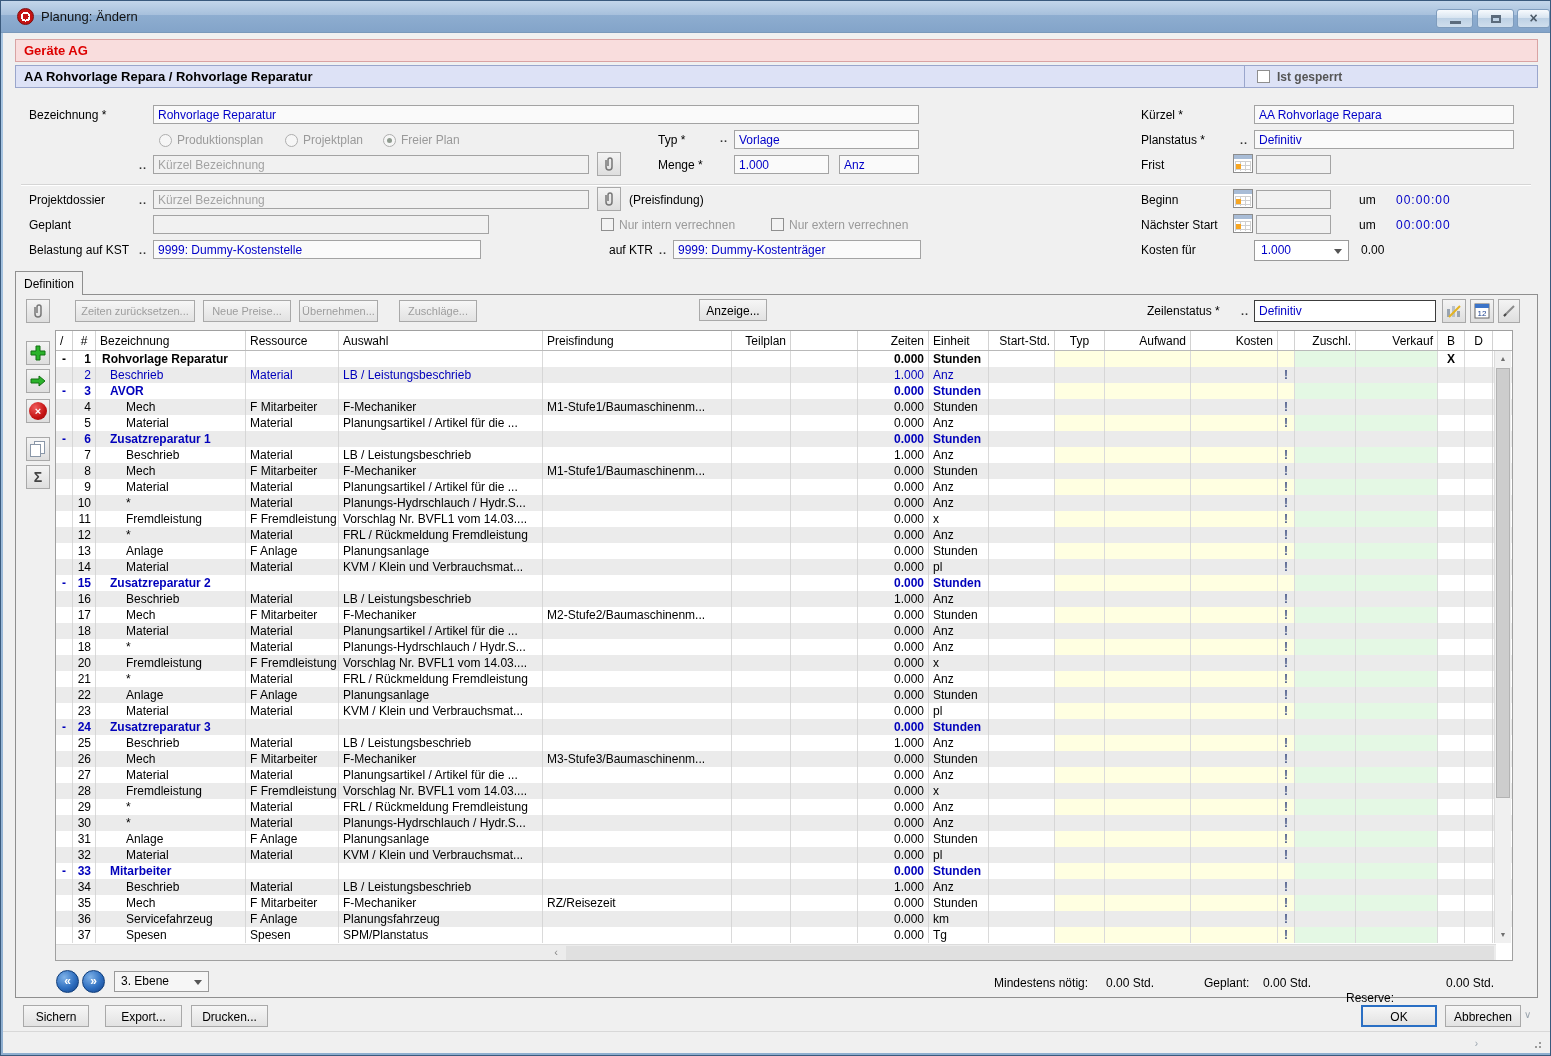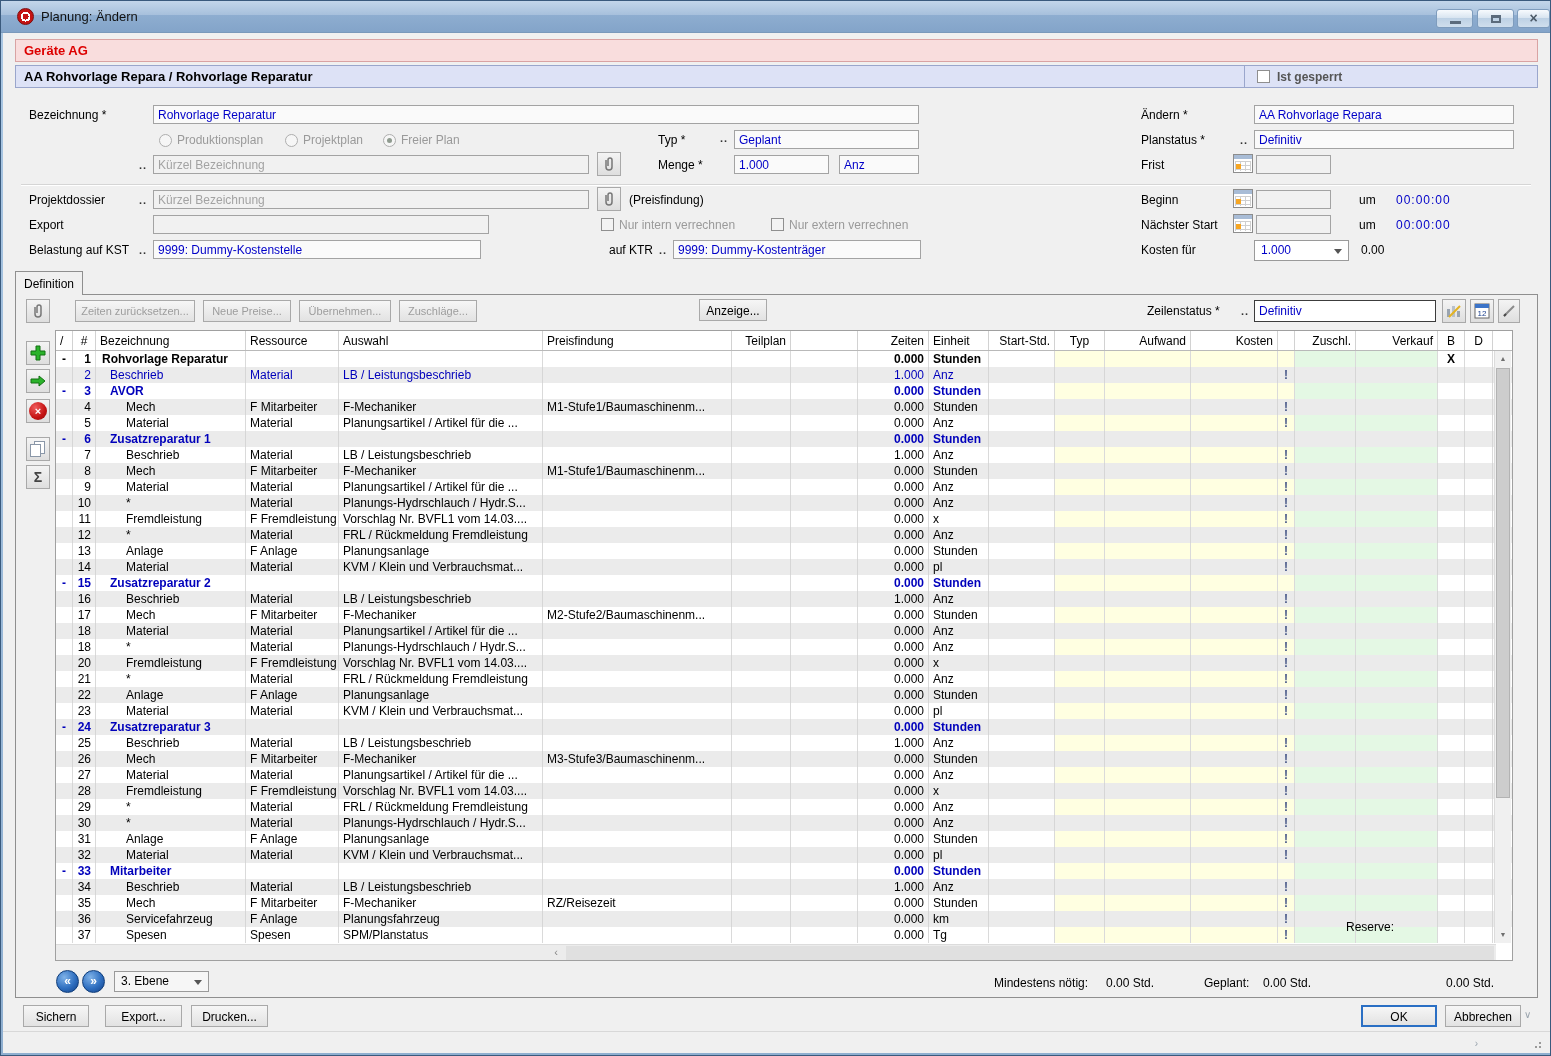--- a/index.html
+++ b/index.html
@@ -145,21 +145,21 @@
 
   <div class="abs radio" style="left:158px;top:133px;"></div>
   <div class="abs lbl-dis" style="left:176px;top:132px;">Produktionsplan</div>
   <div class="abs radio" style="left:284px;top:133px;"></div>
   <div class="abs lbl-dis" style="left:302px;top:132px;">Projektplan</div>
   <div class="abs radio sel" style="left:382px;top:133px;"></div>
   <div class="abs lbl-dis" style="left:400px;top:132px;">Freier Plan</div>
 
   <div class="abs lbl" style="left:657px;top:132px;">Typ *</div>
   <div class="abs dots" style="left:719px;top:131px;">..</div>
-  <div class="abs inp" style="left:733px;top:129px;width:185px;">Geplant</div>
+  <div class="abs inp" style="left:733px;top:129px;width:185px;">Vorlage</div>
 
   <div class="abs dots" style="left:138px;top:158px;">..</div>
   <div class="abs inp ph" style="left:152px;top:154px;width:436px;">Kürzel  Bezeichnung</div>
   <div class="abs toolbtn clip" style="left:596px;top:151px;">
     <svg width="14" height="16" viewBox="0 0 14 16">
         <path d="M4 4 L4 11 a3 3 0 0 0 6 0 L10 4 a2 2 0 0 0 -4 0 L6 10" stroke="#777" stroke-width="1.5" fill="none"></path>
       </svg>
   </div>
   <div class="abs lbl" style="left:657px;top:157px;">Menge *</div>
   <div class="abs inp" style="left:733px;top:154px;width:95px;">1.000</div>
@@ -170,35 +170,35 @@
   <div class="abs lbl" style="left:28px;top:192px;">Projektdossier</div>
   <div class="abs dots" style="left:138px;top:193px;">..</div>
   <div class="abs inp ph" style="left:152px;top:189px;width:436px;">Kürzel  Bezeichnung</div>
   <div class="abs toolbtn clip" style="left:596px;top:186px;">
     <svg width="14" height="16" viewBox="0 0 14 16">
         <path d="M4 4 L4 11 a3 3 0 0 0 6 0 L10 4 a2 2 0 0 0 -4 0 L6 10" stroke="#777" stroke-width="1.5" fill="none"></path>
       </svg>
   </div>
   <div class="abs lbl" style="left:628px;top:192px;">(Preisfindung)</div>
 
-  <div class="abs lbl" style="left:28px;top:217px;">Export</div>
+  <div class="abs lbl" style="left:28px;top:217px;">Geplant</div>
   <div class="abs inp empty" style="left:152px;top:214px;width:336px;"></div>
   <div class="abs chk" style="left:600px;top:217px;background:#f3f3f3;"></div>
   <div class="abs lbl-dis" style="left:618px;top:217px;">Nur intern verrechnen</div>
   <div class="abs chk" style="left:770px;top:217px;background:#f3f3f3;"></div>
   <div class="abs lbl-dis" style="left:788px;top:217px;">Nur extern verrechnen</div>
 
   <div class="abs lbl" style="left:28px;top:242px;">Belastung auf KST</div>
   <div class="abs dots" style="left:138px;top:243px;">..</div>
   <div class="abs inp" style="left:152px;top:239px;width:328px;">9999: Dummy-Kostenstelle</div>
   <div class="abs lbl" style="left:608px;top:242px;">auf KTR</div>
   <div class="abs dots" style="left:658px;top:243px;">..</div>
   <div class="abs inp" style="left:672px;top:239px;width:248px;">9999: Dummy-Kostenträger</div>
 
-  <div class="abs lbl" style="left:1140px;top:107px;">Ändern *</div>
+  <div class="abs lbl" style="left:1140px;top:107px;">Kürzel *</div>
   <div class="abs inp" style="left:1253px;top:104px;width:260px;">AA Rohvorlage Repara</div>
 
   <div class="abs lbl" style="left:1140px;top:132px;">Planstatus *</div>
   <div class="abs dots" style="left:1239px;top:133px;">..</div>
   <div class="abs inp" style="left:1253px;top:129px;width:260px;">Definitiv</div>
 
   <div class="abs lbl" style="left:1140px;top:157px;">Frist</div>
   <div class="abs cal" style="left:1232px;top:153px;">
       <span class="grid"></span>
     </div>
@@ -230,21 +230,21 @@
   <div class="abs tab">Definition</div>
   <div class="abs panel"></div>
 
   <div class="abs toolbtn clip" style="left:25px;top:298px;">
     <svg width="14" height="16" viewBox="0 0 14 16">
         <path d="M4 4 L4 11 a3 3 0 0 0 6 0 L10 4 a2 2 0 0 0 -4 0 L6 10" stroke="#777" stroke-width="1.5" fill="none"></path>
       </svg>
   </div>
   <div class="abs btn dis" style="left:74px;top:299px;width:120px;">Zeiten zurücksetzen...</div>
   <div class="abs btn dis" style="left:202px;top:299px;width:88px;">Neue Preise...</div>
-  <div class="abs btn dis" style="left:298px;top:299px;width:92px;">Übernehmen...</div>
+  <div class="abs btn dis" style="left:298px;top:299px;width:79px;">Übernehmen...</div>
   <div class="abs btn dis" style="left:398px;top:299px;width:78px;">Zuschläge...</div>
   <div class="abs btn big" style="left:698px;top:298px;width:68px;">Anzeige...</div>
 
   <div class="abs lbl" style="left:1146px;top:303px;">Zeilenstatus *</div>
   <div class="abs dots" style="left:1240px;top:304px;">..</div>
   <div class="abs inp" style="left:1253px;top:299px;width:182px;height:22px;background:#fff;border:1px solid #3c3c3c;padding-top:3px;">Definitiv</div>
   <div class="abs toolbtn" style="left:1441px;top:298px;">
     <svg width="16" height="16" viewBox="0 0 16 16">
       <rect x="1" y="6" width="3" height="8" fill="#9aa4b0"></rect>
         <rect x="6" y="3" width="3" height="11" fill="#b8c0ca"></rect>
@@ -1104,21 +1104,21 @@
   <div class="abs navbtn" style="left:55px;top:969px;">«</div>
   <div class="abs navbtn" style="left:81px;top:969px;">»</div>
   <div class="select" style="left:113px;top:970px;width:95px;">
     <span>3. Ebene</span>
     <span class="tri"></span>
   </div>
   <div class="abs lbl" style="left:993px;top:975px;">Mindestens nötig:</div>
   <div class="abs lbl" style="left:1105px;top:975px;">0.00 Std.</div>
   <div class="abs lbl" style="left:1203px;top:975px;">Geplant:</div>
   <div class="abs lbl" style="left:1262px;top:975px;">0.00 Std.</div>
-  <div class="abs lbl" style="left:1345px;top:919px;">Reserve:</div>
+  <div class="abs lbl" style="left:1345px;top:990px;">Reserve:</div>
   <div class="abs lbl" style="left:1445px;top:975px;">0.00 Std.</div>
 
   <div class="abs btn big" style="left:22px;top:1004px;width:66px;">Sichern</div>
   <div class="abs btn big" style="left:104px;top:1004px;width:77px;">Export...</div>
   <div class="abs btn big" style="left:190px;top:1004px;width:77px;">Drucken...</div>
   <div class="abs btn big ok" style="left:1360px;top:1004px;width:76px;">OK</div>
   <div class="abs btn big" style="left:1444px;top:1004px;width:76px;">Abbrechen</div>
   <div class="abs mini-chev" style="left:1523px;top:1008px;">∨</div>
 
   <div class="abs statusbar">

